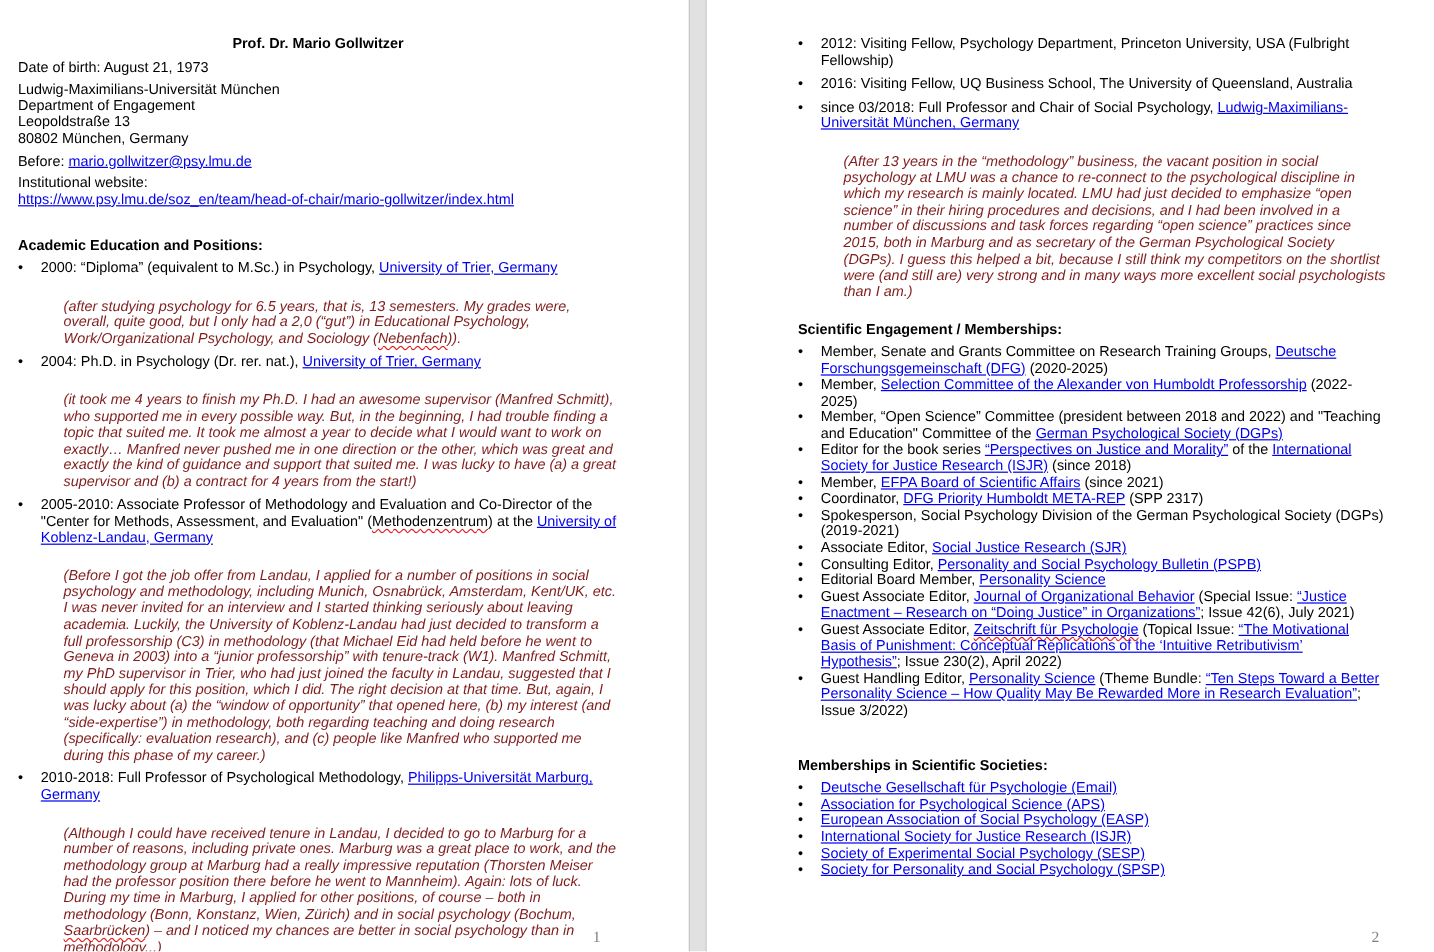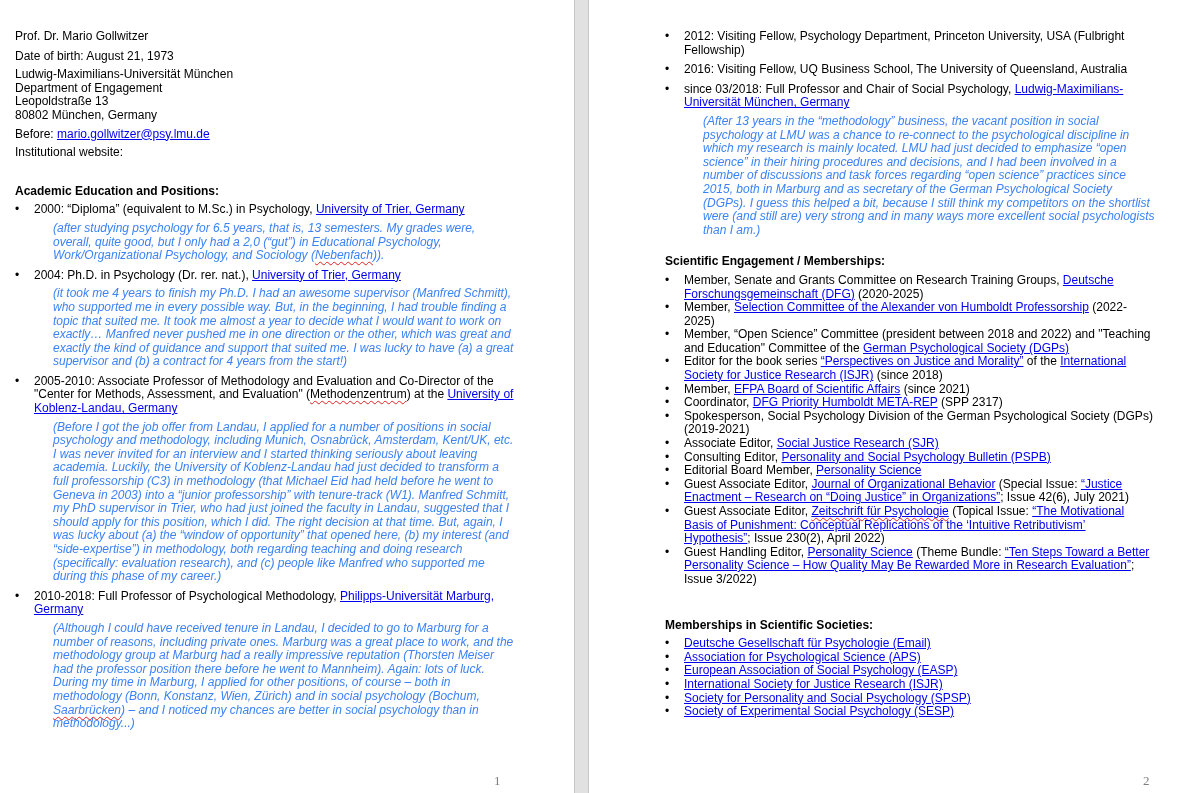--- a/index.html
+++ b/index.html
@@ -8,27 +8,27 @@
   .page { position: absolute; top: 0; height: 793px; background: #fff; overflow: hidden; }
   #page1 { left: 0; width: 574px; }
   #page2 { left: 589px; width: 606px; }
   .gap { position: absolute; left: 574px; top: 0; width: 15px; height: 793px; background: #e1e1e1; border-left: 1px solid #c6c6c6; border-right: 1px solid #c6c6c6; }
   .content { position: absolute; }
   #page1 .content { left: 15px; top: 30px; width: 500px; }
   #page2 .content { left: 76px; top: 30px; width: 490px; }
   a, .link { color: #0000ee; text-decoration: underline; cursor: pointer; }
   p { margin: 0; }
   .block { margin-bottom: 5px; }
-  .name { font-weight: normal; margin-bottom: 6px; }
+  .name { font-weight: bold; margin-bottom: 6px; text-align: center; }
   .section-title { font-weight: bold; margin-top: 25px; margin-bottom: 5px; }
   ul.main { list-style: none; }
   ul.main > li { position: relative; padding-left: 19px; }
   ul.main > li::before { content: "•"; position: absolute; left: 0; top: 0; font-size: 12px; }
   .spaced > li { margin-bottom: 6px; }
-  .note { color: #3b82f6; font-style: italic; padding-left: 19px; margin-top: 5px; margin-bottom: 6px; }
+  .note { color: #7f1d1d; font-style: italic; padding-left: 19px; margin-top: 18px; margin-bottom: 6px; }
   .spell { text-decoration: underline wavy #e02020; text-decoration-thickness: 1px; text-underline-offset: 2px; }
   .pagenum { position: absolute; bottom: 5px; font-family: "Liberation Serif", serif; font-size: 13px; color: #7f7f7f; }
   #page1 .pagenum { left: 494px; }
   #page2 .pagenum { left: 554px; }
   .compact > li { margin-bottom: 0; }
 </style>
 </head>
 <body>
 
 <div class="page" id="page1">
@@ -36,20 +36,21 @@
     <p class="name">Prof. Dr. Mario Gollwitzer</p>
     <p class="block">Date of birth: August 21, 1973</p>
     <div class="block">
       <p>Ludwig-Maximilians-Universität München</p>
       <p>Department of Engagement</p>
       <p>Leopoldstraße 13</p>
       <p>80802 München, Germany</p>
     </div>
     <p class="block"><span>Before: </span><a class="link">mario.gollwitzer@psy.lmu.de</a></p>
     <p>Institutional website:</p>
+    <p><a class="link">https://www.psy.lmu.de/soz_en/team/head-of-chair/mario-gollwitzer/index.html</a></p>
 
     <p class="section-title">Academic Education and Positions:</p>
     <ul class="main">
       <li>
         <span>2000: “Diploma” (equivalent to M.Sc.) in Psychology, </span><a class="link">University of Trier, Germany</a>
         <p class="note"><span>(after studying psychology for 6.5 years, that is, 13 semesters. My grades were, overall, quite good, but I only had a 2,0 (“gut”) in Educational Psychology, Work/Organizational Psychology, and Sociology (</span><span class="spell">Nebenfach</span><span>)).</span></p>
       </li>
       <li>
         <span>2004: Ph.D. in Psychology (Dr. rer. nat.), </span><a class="link">University of Trier, Germany</a>
         <p class="note">(it took me 4 years to finish my Ph.D. I had an awesome supervisor (Manfred Schmitt), who supported me in every possible way. But, in the beginning, I had trouble finding a topic that suited me. It took me almost a year to decide what I would want to work on exactly… Manfred never pushed me in one direction or the other, which was great and exactly the kind of guidance and support that suited me. I was lucky to have (a) a great supervisor and (b) a contract for 4 years from the start!)</p>
@@ -99,18 +100,18 @@
       <li><span>Guest Associate Editor, </span><a class="link"><span class="spell">Zeitschrift für Psychologie</span></a><span> (Topical Issue: </span><a class="link">“The Motivational Basis of Punishment: Conceptual Replications of the ‘Intuitive Retributivism’ Hypothesis”</a><span>; Issue 230(2), April 2022)</span></li>
       <li><span>Guest Handling Editor, </span><a class="link">Personality Science</a><span> (Theme Bundle: </span><a class="link">“Ten Steps Toward a Better Personality Science – How Quality May Be Rewarded More in Research Evaluation”</a><span>; Issue 3/2022)</span></li>
     </ul>
 
     <p class="section-title" style="margin-top:32px">Memberships in Scientific Societies:</p>
     <ul class="main compact">
       <li><a class="link">Deutsche Gesellschaft für Psychologie (Email)</a></li>
       <li><a class="link">Association for Psychological Science (APS)</a></li>
       <li><a class="link">European Association of Social Psychology (EASP)</a></li>
       <li><a class="link">International Society for Justice Research (ISJR)</a></li>
+      <li><a class="link">Society of Experimental Social Psychology (SESP)</a></li>
       <li><a class="link">Society for Personality and Social Psychology (SPSP)</a></li>
-      <li><a class="link">Society of Experimental Social Psychology (SESP)</a></li>
     </ul>
   </div>
   <span class="pagenum">2</span>
 </div>
 
 </body></html>

